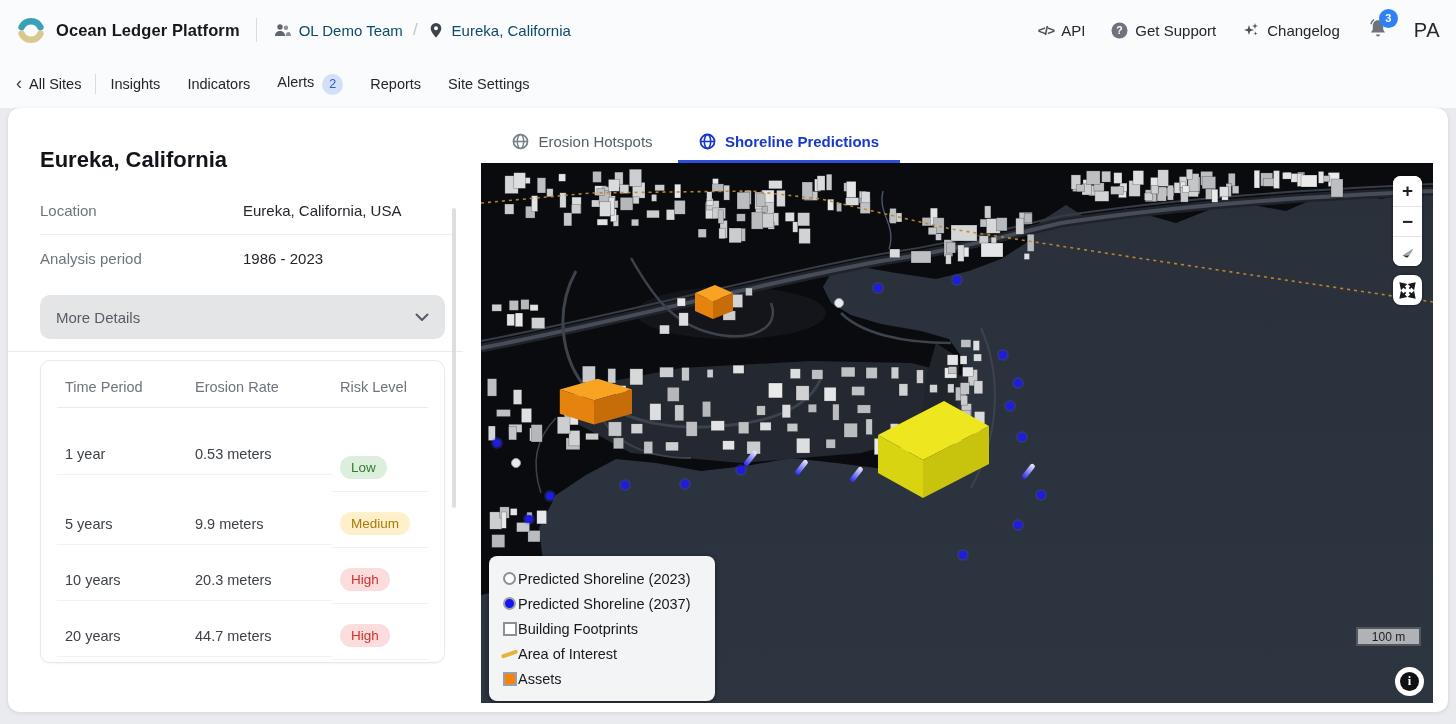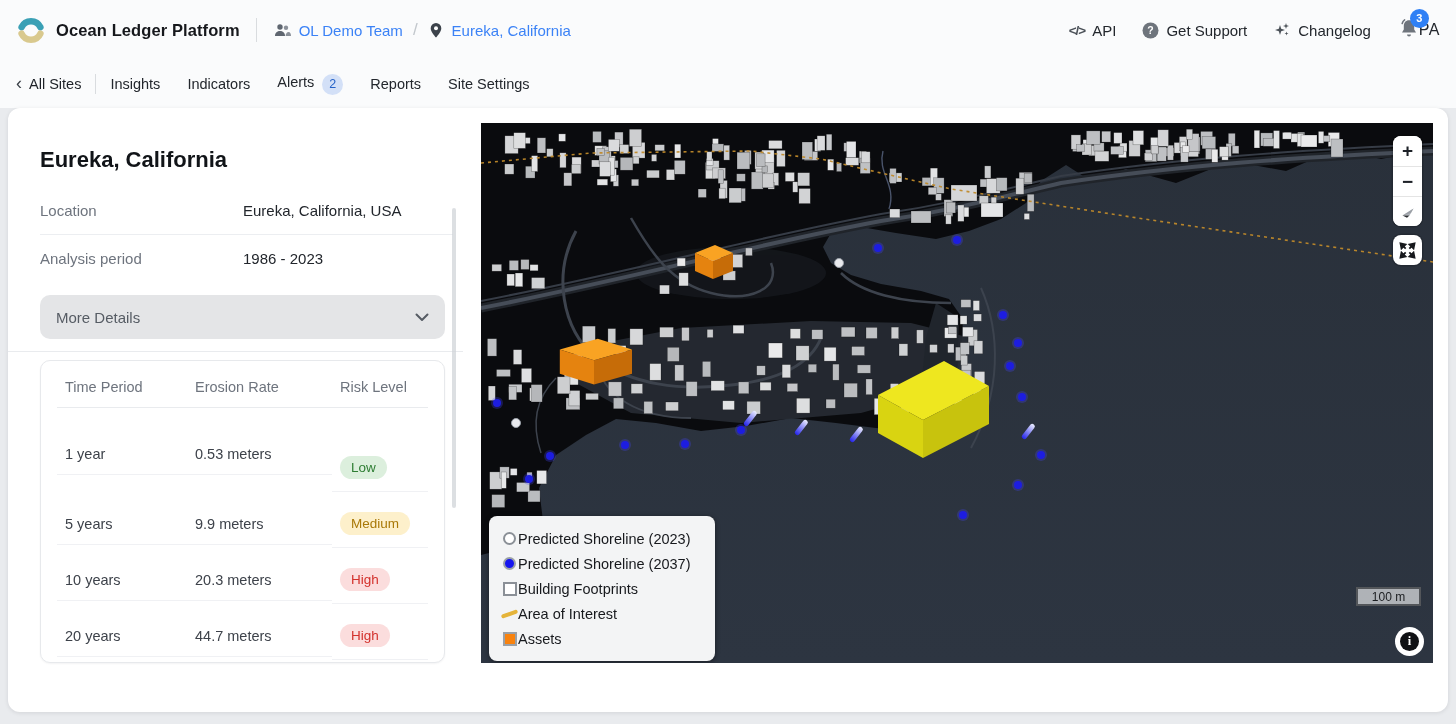--- a/index.html
+++ b/index.html
@@ -6,30 +6,30 @@
   html,body { width:1456px; height:724px; overflow:hidden;
     font-family:"Liberation Sans", sans-serif; background:#e9ebee; color:#1d2127; }
 
   
   .header { height:60px; background:#fafbfc; display:flex; align-items:center;
     justify-content:space-between; padding:0 16px 0 16px; }
   .h-left, .h-right { display:flex; align-items:center; }
   .logo { width:30px; height:30px; margin-right:10px; }
   .app-title { font-size:16.5px; font-weight:bold; color:#16181c; letter-spacing:.1px; }
   .h-divider { width:1px; height:24px; background:#d9dcdf; margin:0 16px; }
-  .crumb { display:flex; align-items:center; gap:8px; font-size:15px; color:#3b82f6; cursor:pointer; }
+  .crumb { display:flex; align-items:center; gap:8px; font-size:15px; color:#0c4a6e; cursor:pointer; }
   .crumb-slash { color:#c2c7cc; font-size:17px; margin:0 10px; }
   .h-link { display:flex; align-items:center; gap:7px; font-size:15px; color:#23272d;
     margin-left:26px; cursor:pointer; }
   .code-glyph { font-size:13.5px; font-weight:bold; color:#4b5158; letter-spacing:-1px; }
   .bell-wrap { position:relative; margin-left:28px; cursor:pointer; }
   .badge-notif { position:absolute; top:-9px; right:-10px; min-width:19px; height:19px;
     border-radius:10px; background:#2f80f5; color:#fff; font-size:11px; font-weight:bold;
     display:flex; align-items:center; justify-content:center; padding:0 4px; }
-  .avatar { font-size:16px; color:#23272d; cursor:pointer; letter-spacing:.5px; }
+  .avatar { margin-left:26px; font-size:20px; color:#23272d; cursor:pointer; letter-spacing:.5px; }
 
   
   .subnav { height:48px; background:#fafbfc; display:flex; align-items:center; padding:0 16px; }
   .back-btn { display:flex; align-items:center; gap:7px; font-size:14.5px; color:#1d2127; cursor:pointer; }
   .back-chev { font-size:18px; color:#3a4047; line-height:1; margin-top:-2px; }
   .subnav-divider { width:1px; height:20px; background:#d9dcdf; margin:0 14px; }
   .subnav-item { font-size:14.5px; color:#23272d; margin-right:27px; cursor:pointer;
     display:flex; gap:8px; }
   .badge-alerts { min-width:21px; height:21px; border-radius:11px; background:#d3e0f7;
     color:#2462c8; font-size:12.5px; display:flex; align-items:center; justify-content:center; padding:0 5px; }
@@ -235,20 +235,38 @@
         <div class="f-cell last-row">20 years</div>
         <div class="f-cell last-row">44.7 meters</div>
         <div class="f-cell last-row"><span class="risk-pill" style="background: rgb(251, 221, 221); color: rgb(211, 49, 44);">High</span></div>
       </div>
     </div>
 
     <div class="panel-scrollbar"></div>
   </div>
 
   <div class="map-wrap">
+    <div class="tabs">
+      <div class="tab inactive">
+        <svg width="17" height="17" viewBox="0 0 17 17">
+          <circle cx="8.5" cy="8.5" r="7" fill="none" stroke="#76808a" stroke-width="1.7"></circle>
+          <ellipse cx="8.5" cy="8.5" rx="3.2" ry="7" fill="none" stroke="#76808a" stroke-width="1.5"></ellipse>
+          <line x1="1.5" y1="8.5" x2="15.5" y2="8.5" stroke="#76808a" stroke-width="1.5"></line>
+        </svg>
+        <span>Erosion Hotspots</span>
+      </div>
+      <div class="tab active">
+        <svg width="17" height="17" viewBox="0 0 17 17">
+          <circle cx="8.5" cy="8.5" r="7" fill="none" stroke="#1738cb" stroke-width="1.8"></circle>
+          <ellipse cx="8.5" cy="8.5" rx="3.2" ry="7" fill="none" stroke="#1738cb" stroke-width="1.6"></ellipse>
+          <line x1="1.5" y1="8.5" x2="15.5" y2="8.5" stroke="#1738cb" stroke-width="1.6"></line>
+        </svg>
+        <span>Shoreline Predictions</span>
+      </div>
+    </div>
 
     <div class="map">
       <svg class="base" id="mapsvg" width="952" height="540" viewBox="0 0 952 540">
         <defs>
           <linearGradient id="watergrad" x1="0" y1="0" x2="0" y2="1">
             <stop offset="0" stop-color="#29303a"></stop>
               <stop offset="1" stop-color="#2d3541"></stop>
           </linearGradient>
           <linearGradient id="pilgrad" x1="0" y1="0" x2="0" y2="1">
             <stop offset="0" stop-color="#eef0ff"></stop>

